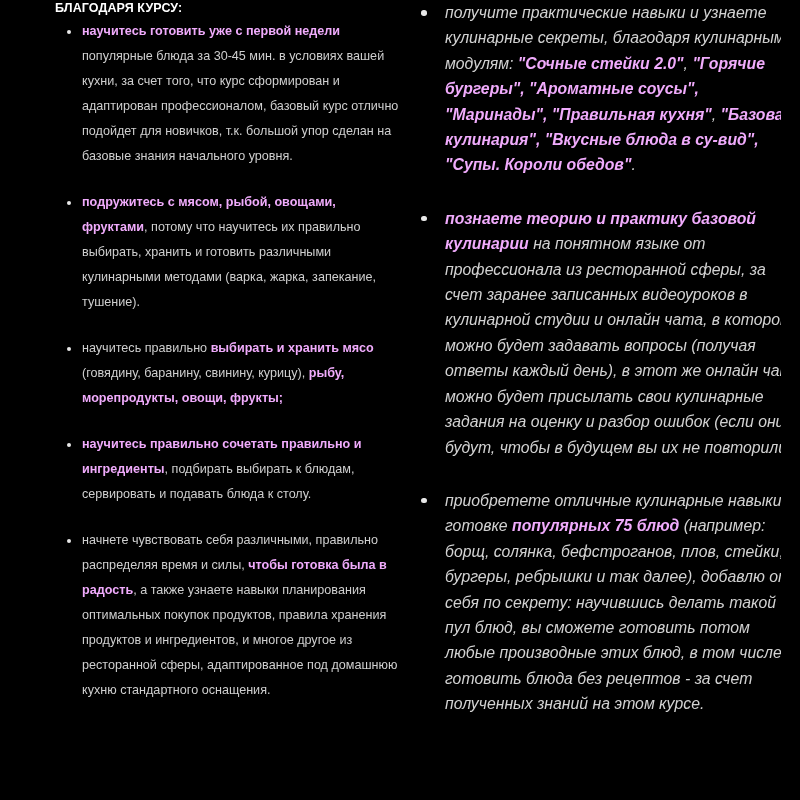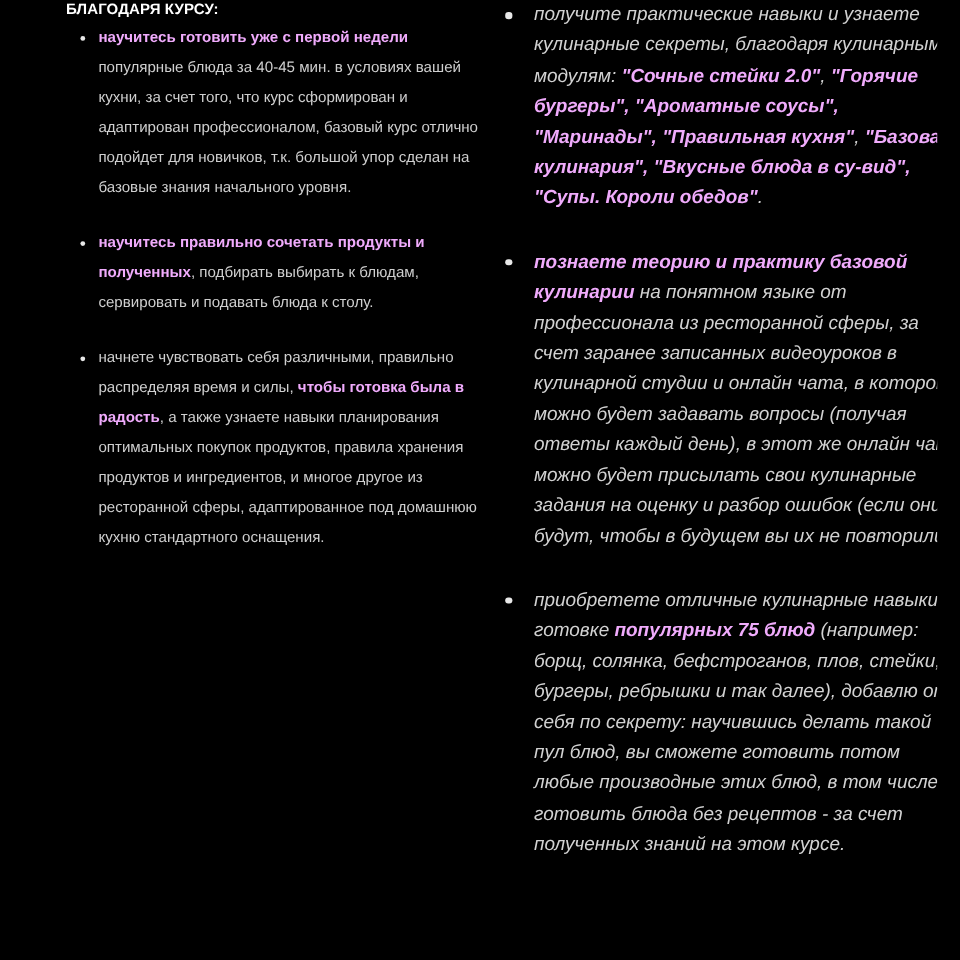--- a/index.html
+++ b/index.html
@@ -91,22 +91,24 @@
   }
 </style>
 </head>
 <body>
 
 <div class="page">
 
   <div class="col col-left">
     <div class="heading">БЛАГОДАРЯ КУРСУ:</div>
     <ul class="bullets" id="left-list">
-        <li id="item-first-week"><span class="b">научитесь готовить уже с первой недели </span><span>популярные блюда за 40-45 мин. в условиях вашей кухни, за счет того, что курс сформирован и</span><br><span>адаптирован профессионалом, базовый курс отлично подойдет для новичков, т.к. большой упор сделан на базовые знания начального уровня.</span></li>
-        <li id="item-combine-products"><span class="b">научитесь правильно сочетать продукты и полученных</span><span>, подбирать выбирать к блюдам, сервировать и подавать блюда к столу.</span></li>
+        <li id="item-first-week"><span class="b">научитесь готовить уже с первой недели </span><span>популярные блюда за 30-45 мин. в условиях вашей кухни, за счет того, что курс сформирован и</span><br><span>адаптирован профессионалом, базовый курс отлично подойдет для новичков, т.к. большой упор сделан на базовые знания начального уровня.</span></li>
+        <li id="item-meat-fish-veg"><span class="b">подружитесь с мясом, рыбой, овощами, фруктами</span><span>, потому что научитесь их правильно выбирать, хранить и готовить различными кулинарными методами (варка, жарка, запекание, тушение).</span></li>
+        <li id="item-select-store"><span>научитесь правильно </span><span class="b">выбирать и хранить мясо</span><span> (говядину, баранину, свинину, курицу), </span><span class="b">рыбу, морепродукты, овощи, фрукты;</span></li>
+        <li id="item-combine-products"><span class="b">научитесь правильно сочетать правильно и ингредиенты</span><span>, подбирать выбирать к блюдам, сервировать и подавать блюда к столу.</span></li>
         <li id="item-comfort-planning"><span>начнете чувствовать себя различными, правильно распределяя время и силы, </span><span class="b">чтобы готовка была в радость</span><span>, а также узнаете навыки планирования оптимальных покупок продуктов, правила хранения продуктов и ингредиентов, и многое другое из ресторанной сферы, адаптированное под домашнюю кухню стандартного оснащения.</span></li>
       </ul>
   </div>
 
   <div class="col col-right">
     <ul class="bullets" id="right-list">
         <li id="item-practical-skills"><span>получите практические навыки и узнаете кулинарные секреты, благодаря кулинарным модулям: </span><span class="b">"Сочные стейки 2.0"</span><span>, </span><span class="b">"Горячие бургеры", "Ароматные соусы", "Маринады", "Правильная кухня"</span><span>, </span><span class="b">"Базовая кулинария", "Вкусные блюда в су-вид", "Супы. Короли обедов"</span><span>.</span></li>
         <li id="item-theory-practice"><span class="b">познаете теорию и практику базовой кулинарии</span><span> на понятном языке от профессионала из ресторанной сферы, за счет заранее записанных видеоуроков в кулинарной студии и онлайн чата, в котором можно будет задавать вопросы (получая ответы каждый день), в этот же онлайн чат можно будет присылать свои кулинарные задания на оценку и разбор ошибок (если они будут, чтобы в будущем вы их не повторили).</span></li>
         <li id="item-excellent-skills"><span>приобретете отличные кулинарные навыки, в готовке </span><span class="b">популярных 75 блюд</span><span> (например: борщ, солянка, бефстроганов, плов, стейки, бургеры, ребрышки и так далее), добавлю от себя по секрету: научившись делать такой пул блюд, вы сможете готовить потом любые производные этих блюд, в том числе готовить блюда без рецептов - за счет полученных знаний на этом курсе.</span></li>
       </ul>

